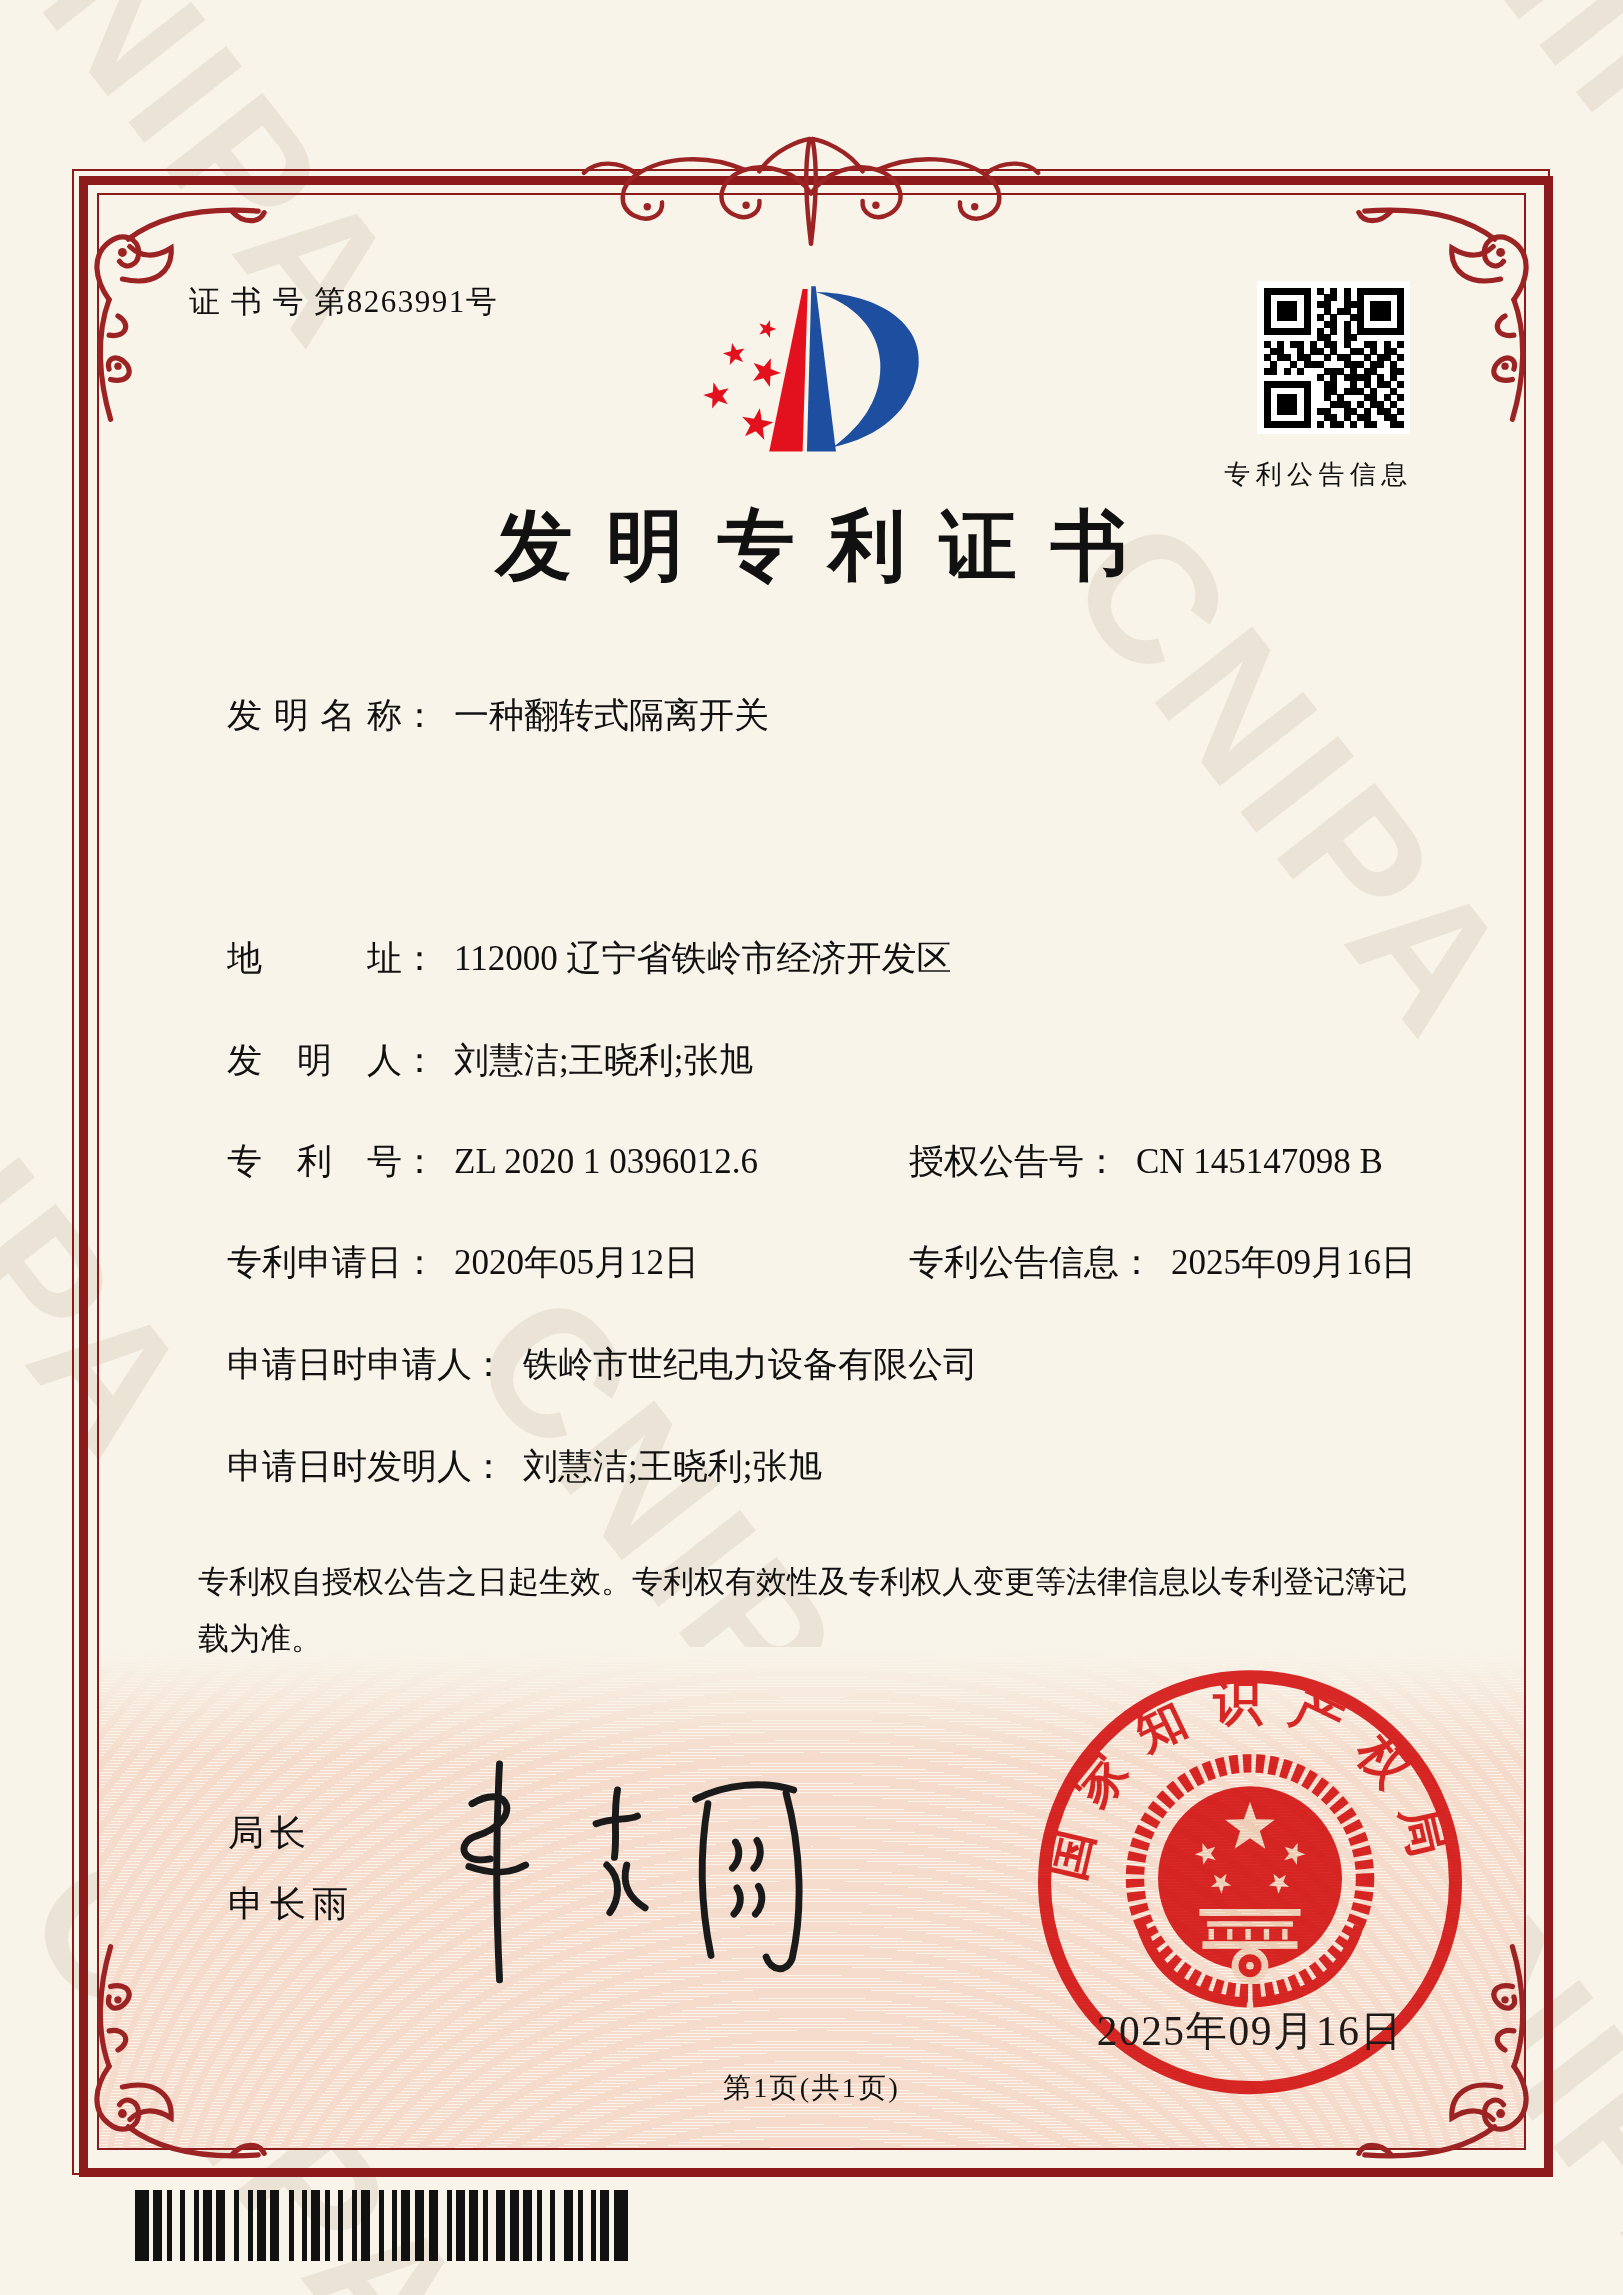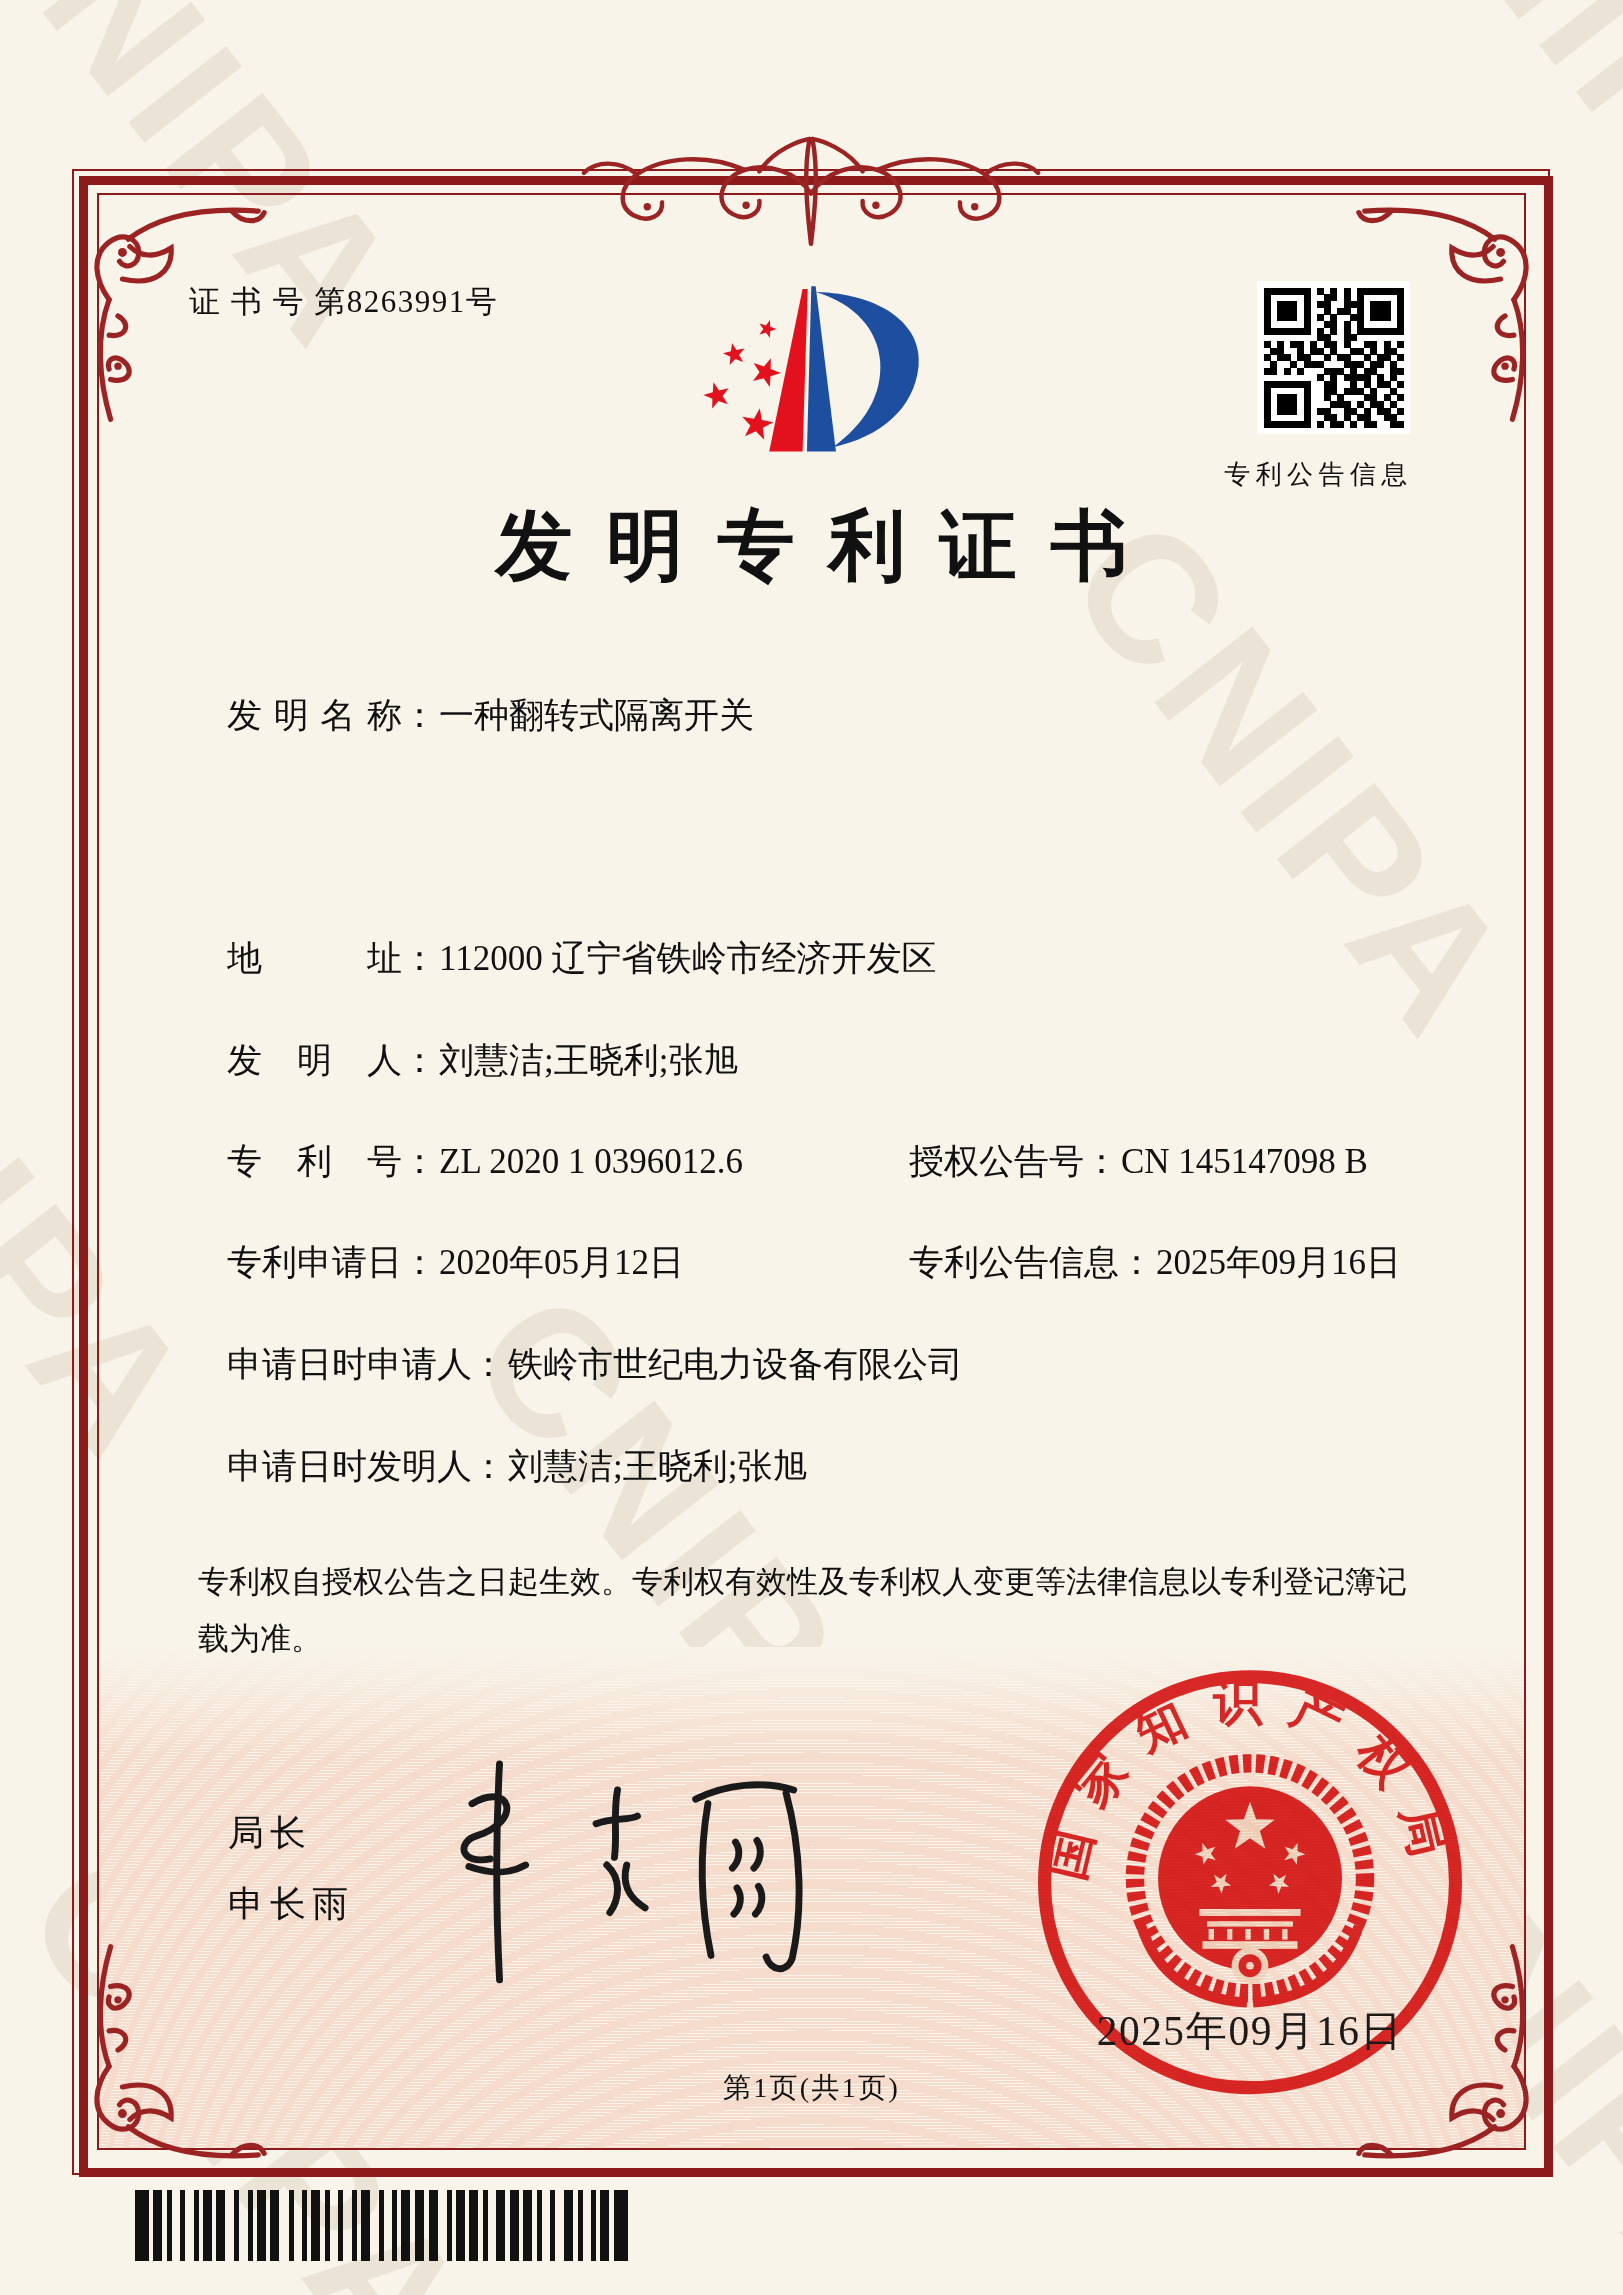--- a/index.html
+++ b/index.html
@@ -27,21 +27,21 @@
   .certno{left:189px;top:281px;font-size:31px;letter-spacing:1.5px;text-align:center;}
   .title{left:0;right:0;top:495px;text-align:center;font-size:77px;font-weight:bold;
          letter-spacing:34px;padding-left:34px;}
   .qrbox{left:1257px;top:281px;width:153px;height:153px;background:#fff;}
   .qrbox i{position:absolute;background:#000;}
   .qrlabel{left:1196px;top:457px;width:245px;text-align:center;font-size:26px;
            font-weight:normal;letter-spacing:5.4px;}
   .row{position:absolute;left:227px;font-size:35px;white-space:nowrap;z-index:3;}
   .jlab{display:inline-block;width:175px;text-align:justify;text-align-last:justify;}
   .jlab.w7{width:244px;}
-  .val{margin-left:2px;}
+  .val{margin-left:17px;}
   .rcol{position:absolute;left:682px;top:0;}
   .body-par{left:198px;top:1553px;width:1233px;font-size:31px;line-height:57px;z-index:3;}
   .body-par .l1{padding-left:60px;}
   .director{left:228px;font-size:36px;letter-spacing:6.1px;z-index:3;}
   .pagenum{left:0;right:0;top:2069px;text-align:center;font-size:28px;letter-spacing:2.3px;z-index:3;}
   .barcode{position:absolute;left:135px;top:2190px;width:492px;height:71px;z-index:3;}
   .barcode i{position:absolute;top:0;bottom:0;background:#111;}
   .sig{position:absolute;left:426px;top:1750px;z-index:4;}
   .seal{position:absolute;left:1020px;top:1656px;z-index:4;mix-blend-mode:multiply;opacity:.95;}
   .logo{position:absolute;left:675px;top:255px;z-index:3;}

